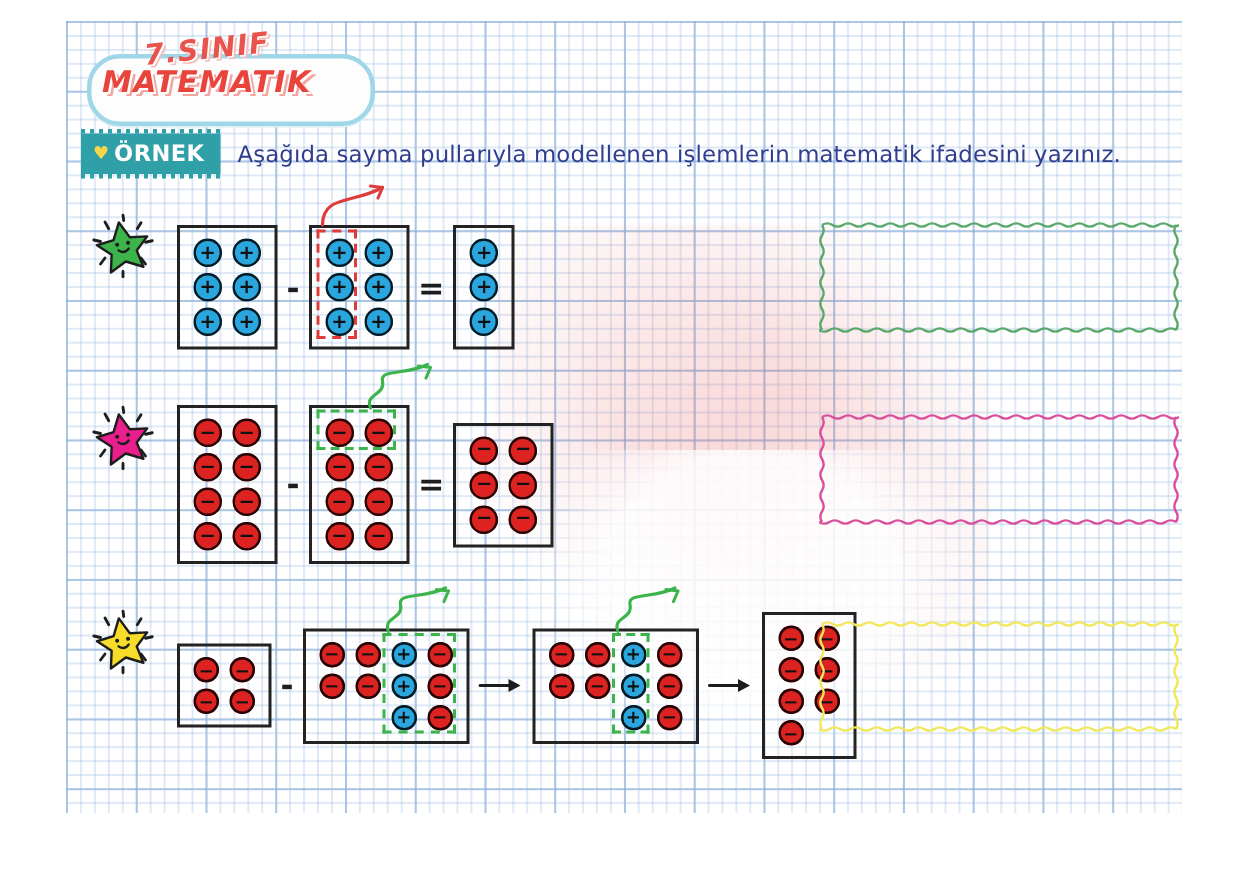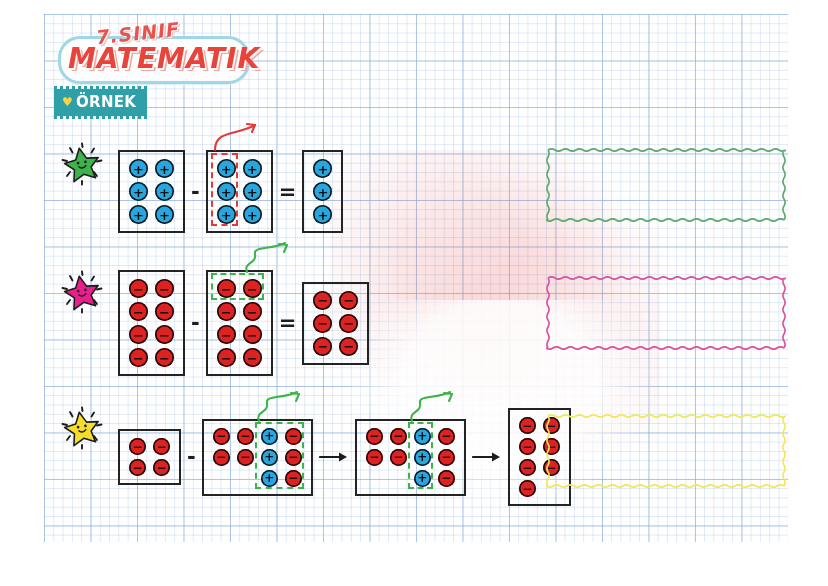--- a/index.html
+++ b/index.html
@@ -45,21 +45,21 @@
   #logo .sinif{
     position:absolute;left:44px;top:2px;
     color:#e8544d;font-weight:bold;font-size:19px;font-style:italic;
     letter-spacing:1px;
     font-family:"DejaVu Sans", sans-serif;
     text-shadow:1px 1px 0 #ffffff, 2px 2px 0 #f5bdb9;
     transform:rotate(-6deg);
   }
   #logo .mat{
     position:absolute;left:16px;top:22px;
-    color:#e8443c;font-weight:bold;font-size:28px;font-style:italic;
+    color:#e8443c;font-weight:bold;font-size:20px;font-style:italic;
     letter-spacing:1px;
     text-shadow:1.5px 1.5px 0 #ffffff, 3px 3px 0 #f2a6a1;
   }
   
   #ornek-row{position:absolute;left:54px;top:89px;display:flex;align-items:center;gap:11px;}
   #ornek-tag{
     position:relative;background:#2f9fa8;color:#ffffff;
     padding:4px 11px 5px 8px;font-size:15px;font-weight:bold;letter-spacing:.3px;
     display:flex;align-items:center;gap:3px;
   }
@@ -126,20 +126,21 @@
     <div class="plate"></div>
     <div class="sinif">7.SINIF</div>
     <div class="mat">MATEMATIK</div>
   </div>
 
   <div id="ornek-row">
     <div id="ornek-tag">
       <span class="heart">♥</span>
       <span>ÖRNEK</span>
     </div>
+    <div id="ornek-text">Aşağıda sayma pullarıyla modellenen işlemlerin matematik ifadesini yazınız.</div>
   </div>
 
   <div id="rows-host">
       <div class="qrow" style="top: 138px;">
         <div class="star" style="top: 2px;">
           <svg width="48" height="48" viewBox="0 0 48 48">
             <g transform="rotate(-10 24 24)">
               <path d="M24 8 L29.5 19 L41 20.5 L32.5 28.5 L35 40 L24 34.5 L13 40 L15.5 28.5 L7 20.5 L18.5 19 Z" fill="#3cb44b" stroke="#1d1d1d" stroke-width="1.6" stroke-linejoin="round"></path>
               <circle cx="20.3" cy="22.5" r="1.35" fill="#1d1d1d"></circle>
               <circle cx="27.7" cy="22.5" r="1.35" fill="#1d1d1d"></circle>

